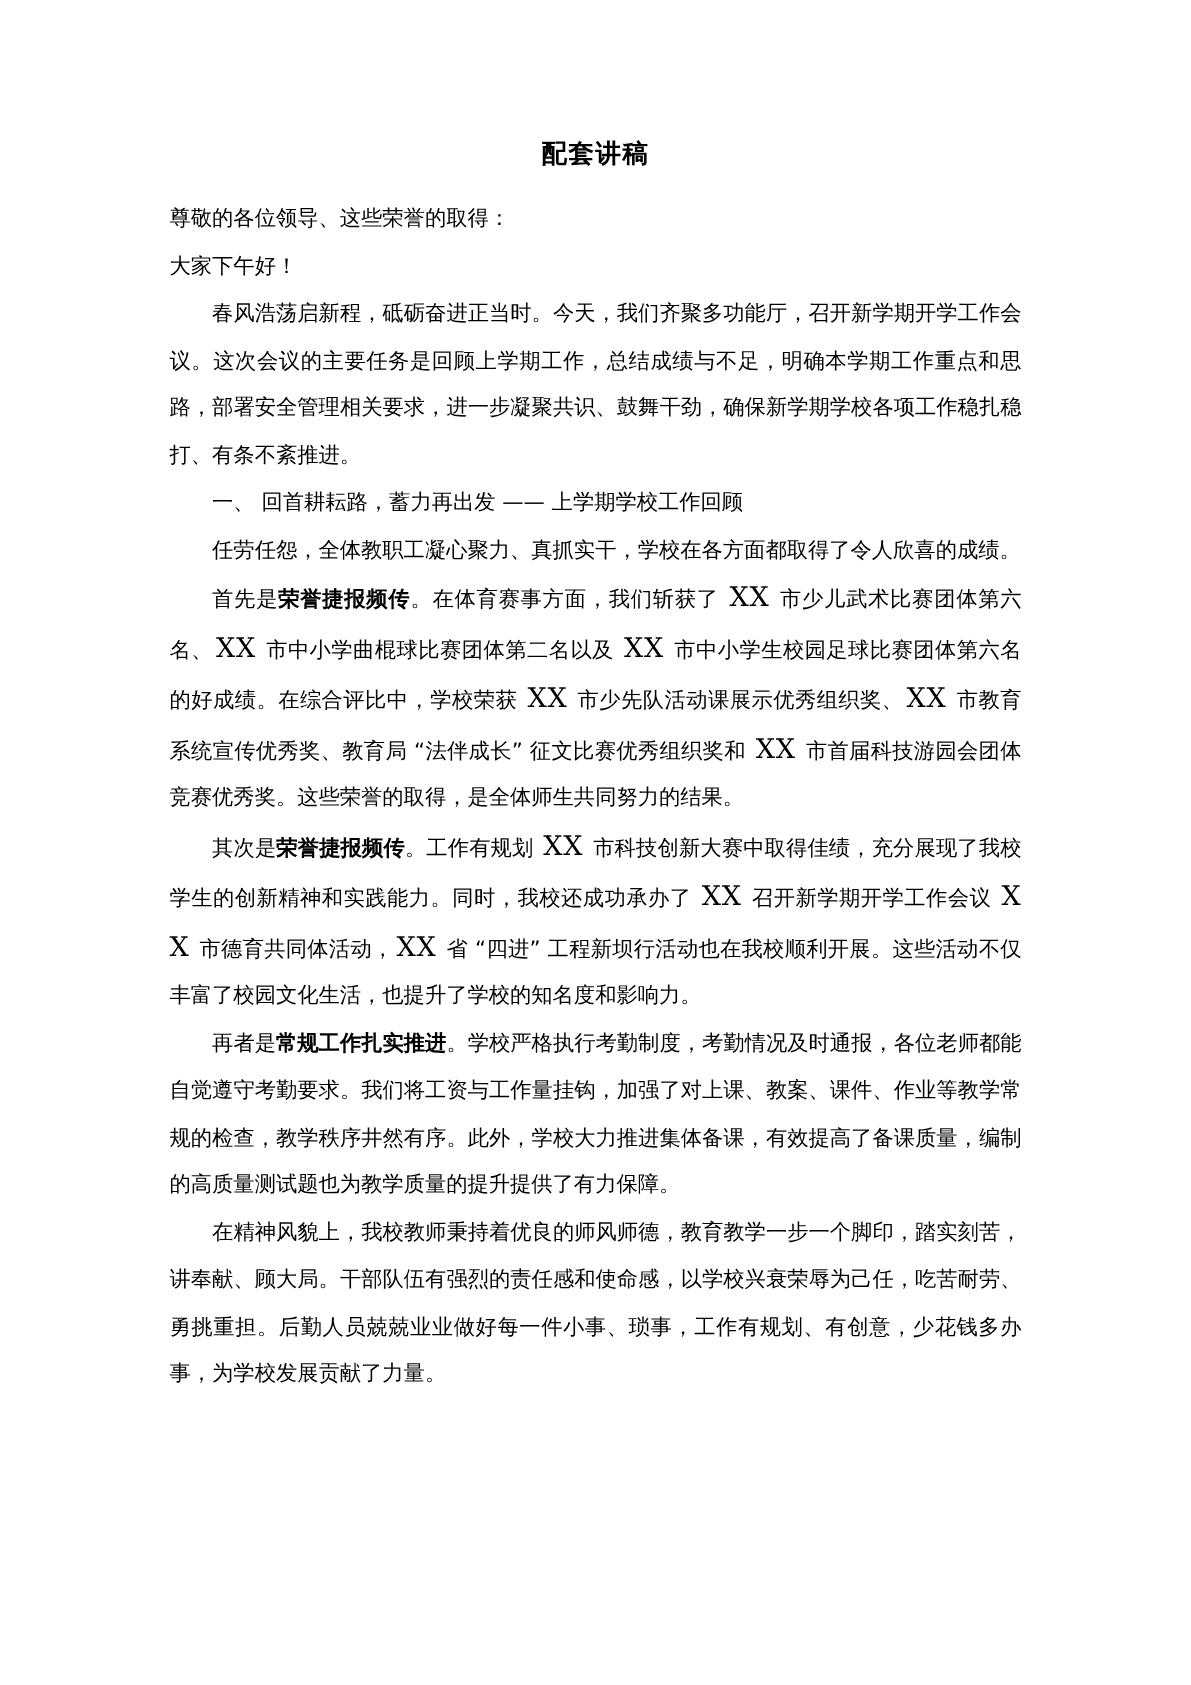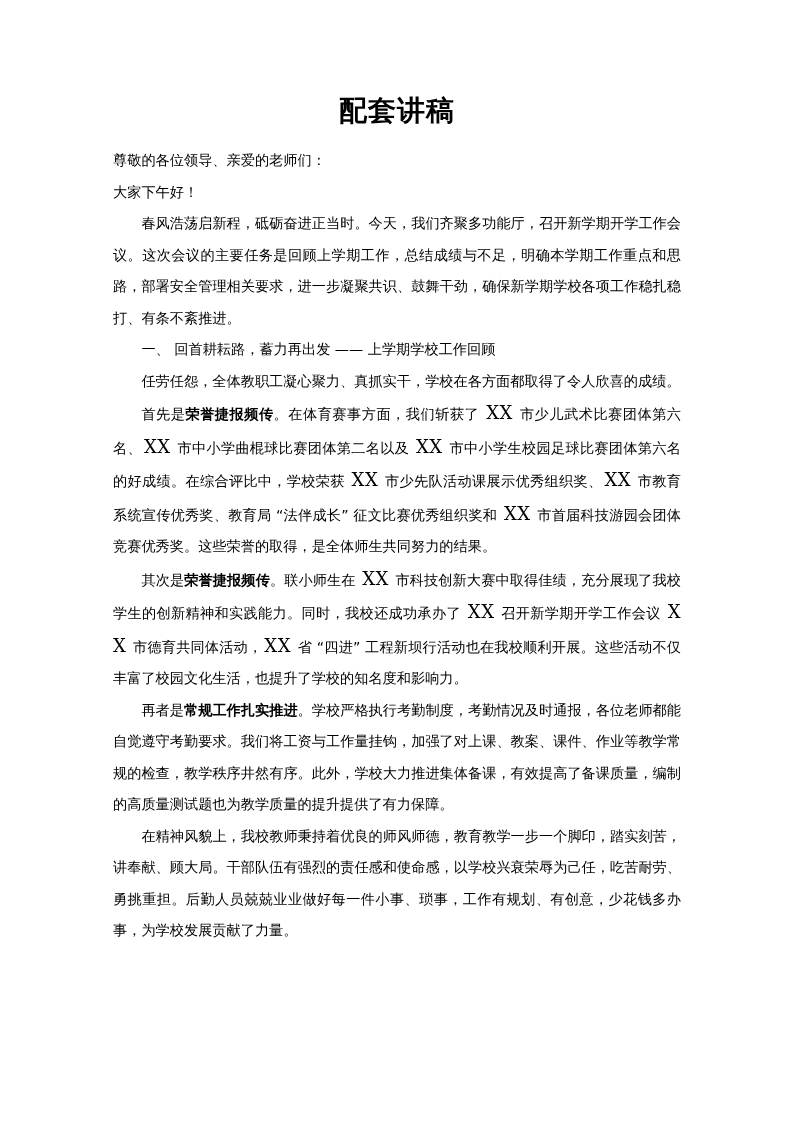--- a/index.html
+++ b/index.html
@@ -17,21 +17,21 @@
     font-family: "DejaVu Sans", "Liberation Sans", sans-serif;
   }
   .content {
     position: absolute;
     left: 113px;
     top: 0;
     width: 568px;
   }
   .doc-title {
     text-align: center;
-    font-size: 28px;
+    font-size: 17px;
     font-weight: bold;
     color: #000000;
     margin-top: 93px;
     margin-bottom: 12px;
     line-height: 1.25;
     letter-spacing: 1px;
     font-family: "DejaVu Sans", "Liberation Sans", sans-serif;
   }
   .para {
     font-size: 14.2px;
@@ -64,25 +64,25 @@
 </style>
 </head>
 <body>
 
 <div class="page">
   <div class="content">
 
     <h1 class="doc-title">配套讲稿</h1>
 
     <div id="paragraphs">
-        <p class="para noindent first-block">尊敬的各位领导、亲爱的老师们：</p>
+        <p class="para noindent first-block">尊敬的各位领导、这些荣誉的取得：</p>
         <p class="para noindent">大家下午好！</p>
         <p class="para indent">春风浩荡启新程，砥砺奋进正当时。今天，我们齐聚多功能厅，召开新学期开学工作会议。这次会议的主要任务是回顾上学期工作，总结成绩与不足，明确本学期工作重点和思路，部署安全管理相关要求，进一步凝聚共识、鼓舞干劲，确保新学期学校各项工作稳扎稳打、有条不紊推进。</p>
         <p class="para indent">一、 回首耕耘路，蓄力再出发 —— 上学期学校工作回顾</p>
         <p class="para indent">任劳任怨，全体教职工凝心聚力、真抓实干，学校在各方面都取得了令人欣喜的成绩。</p>
         <p class="para indent"><span>首先是</span><b class="em">荣誉捷报频传</b><span>。在体育赛事方面，我们斩获了 </span><span class="xx">XX</span><span> 市少儿武术比赛团体第六名、</span><span class="xx">XX</span><span> 市中小学曲棍球比赛团体第二名以及 </span><span class="xx">XX</span><span> 市中小学生校园足球比赛团体第六名的好成绩。在综合评比中，学校荣获 </span><span class="xx">XX</span><span> 市少先队活动课展示优秀组织奖、</span><span class="xx">XX</span><span> 市教育系统宣传优秀奖、教育局 “法伴成长” 征文比赛优秀组织奖和 </span><span class="xx">XX</span><span> 市首届科技游园会团体竞赛优秀奖。这些荣誉的取得，是全体师生共同努力的结果。</span></p>
-        <p class="para indent"><span>其次是</span><b class="em">荣誉捷报频传</b><span>。联小师生在 </span><span class="xx">XX</span><span> 市科技创新大赛中取得佳绩，充分展现了我校学生的创新精神和实践能力。同时，我校还成功承办了 </span><span class="xx">XX</span><span> 召开新学期开学工作会议 </span><span class="xx">XX</span><span> 市德育共同体活动，</span><span class="xx">XX</span><span> 省 “四进” 工程新坝行活动也在我校顺利开展。这些活动不仅丰富了校园文化生活，也提升了学校的知名度和影响力。</span></p>
+        <p class="para indent"><span>其次是</span><b class="em">荣誉捷报频传</b><span>。工作有规划 </span><span class="xx">XX</span><span> 市科技创新大赛中取得佳绩，充分展现了我校学生的创新精神和实践能力。同时，我校还成功承办了 </span><span class="xx">XX</span><span> 召开新学期开学工作会议 </span><span class="xx">XX</span><span> 市德育共同体活动，</span><span class="xx">XX</span><span> 省 “四进” 工程新坝行活动也在我校顺利开展。这些活动不仅丰富了校园文化生活，也提升了学校的知名度和影响力。</span></p>
         <p class="para indent"><span>再者是</span><b class="em">常规工作扎实推进</b><span>。学校严格执行考勤制度，考勤情况及时通报，各位老师都能自觉遵守考勤要求。我们将工资与工作量挂钩，加强了对上课、教案、课件、作业等教学常规的检查，教学秩序井然有序。此外，学校大力推进集体备课，有效提高了备课质量，编制的高质量测试题也为教学质量的提升提供了有力保障。</span></p>
         <p class="para indent">在精神风貌上，我校教师秉持着优良的师风师德，教育教学一步一个脚印，踏实刻苦，讲奉献、顾大局。干部队伍有强烈的责任感和使命感，以学校兴衰荣辱为己任，吃苦耐劳、勇挑重担。后勤人员兢兢业业做好每一件小事、琐事，工作有规划、有创意，少花钱多办事，为学校发展贡献了力量。</p>
       </div>
 
   </div>
 </div>
 
 </body></html>

